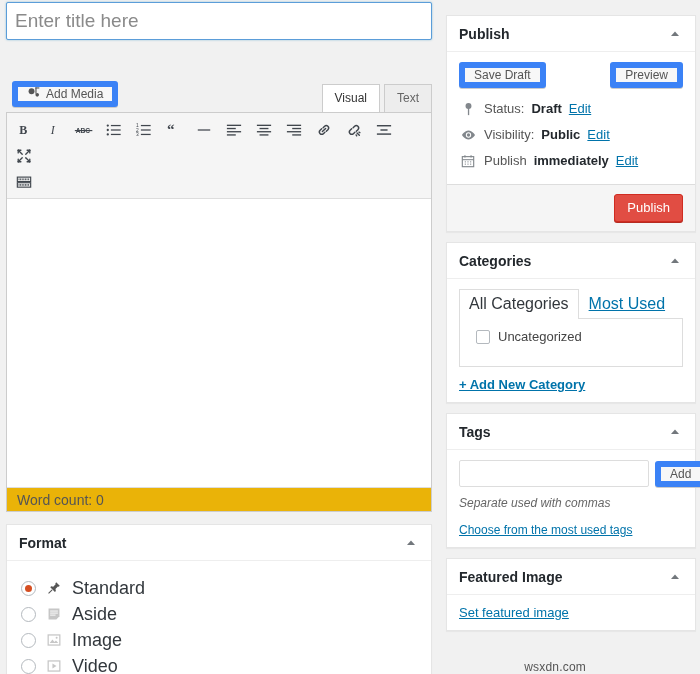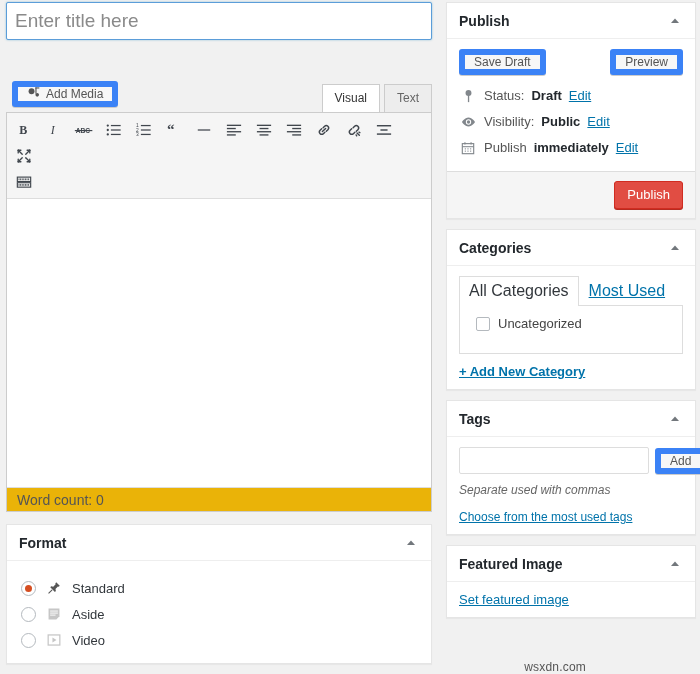--- a/index.html
+++ b/index.html
@@ -13,21 +13,21 @@
     overflow: hidden;
   }
   .page {
     position: relative;
     width: 592px; height: 674px;
     display: flex;
     gap: 14px;
     padding: 0;
   }
   .col-main { width: 432px; flex: 0 0 432px; padding-left: 6px; padding-top: 2px; }
-  .col-side { width: 250px; flex: 0 0 250px; padding-top: 2px; }
+  .col-side { width: 250px; flex: 0 0 250px; padding-top: 15px; }
 
   
   .title-wrap { margin: 0 0 8px 0; }
   .title-input {
     display: block;
     width: 426px;
     height: 38px;
     padding: 3px 8px;
     font-family: "Liberation Sans", sans-serif;
     font-size: 19px;
@@ -261,21 +261,21 @@
   
   .feat-link { display: block; font-size: 13px; }
 
   
   .fmt-list { padding: 4px 0 0 2px; }
   .fmt-item {
     display: flex;
     align-items: center;
     gap: 9px;
     height: 26px;
-    font-size: 13px;
+    font-size: 18px;
     color: #32373c;
     cursor: pointer;
   }
   .radio {
     width: 15px; height: 15px;
     border: 1px solid #b4b9be;
     border-radius: 50%;
     background: #fff;
     flex: 0 0 15px;
     position: relative;
@@ -507,20 +507,31 @@
               <svg width="14" height="14" viewBox="0 0 18 18" fill="#c6c6c6">
                 <path d="M2 2 h14 v10 l-4 4 H2z"></path>
                 <rect x="4" y="4.6" width="10" height="1.2" fill="#fff"></rect>
                 <rect x="4" y="7.2" width="10" height="1.2" fill="#fff"></rect>
                 <rect x="4" y="9.8" width="7" height="1.2" fill="#fff"></rect>
               </svg>
             </span>
             <span>Aside</span>
           </label>
 
+          <label class="fmt-item">
+            <span class="radio"></span>
+            <span class="fmt-ico">
+              <svg width="14" height="14" viewBox="0 0 18 18">
+                <rect x="1.5" y="2.5" width="15" height="13" fill="none" stroke="#c6c6c6" stroke-width="1.6"></rect>
+                <path d="M3.5 13 L7 8.5 L9.5 11.5 L11.5 9.5 L14.5 13 Z" fill="#c6c6c6"></path>
+                <circle cx="12.4" cy="6" r="1.3" fill="#c6c6c6"></circle>
+              </svg>
+            </span>
+            <span>Image</span>
+          </label>
 
           <label class="fmt-item">
             <span class="radio"></span>
             <span class="fmt-ico">
               <svg width="14" height="14" viewBox="0 0 18 18">
                 <rect x="1.5" y="2.5" width="15" height="13" fill="none" stroke="#c6c6c6" stroke-width="1.6"></rect>
                 <path d="M7 5.8 L12.2 9 L7 12.2 Z" fill="#c6c6c6"></path>
               </svg>
             </span>
             <span>Video</span>

